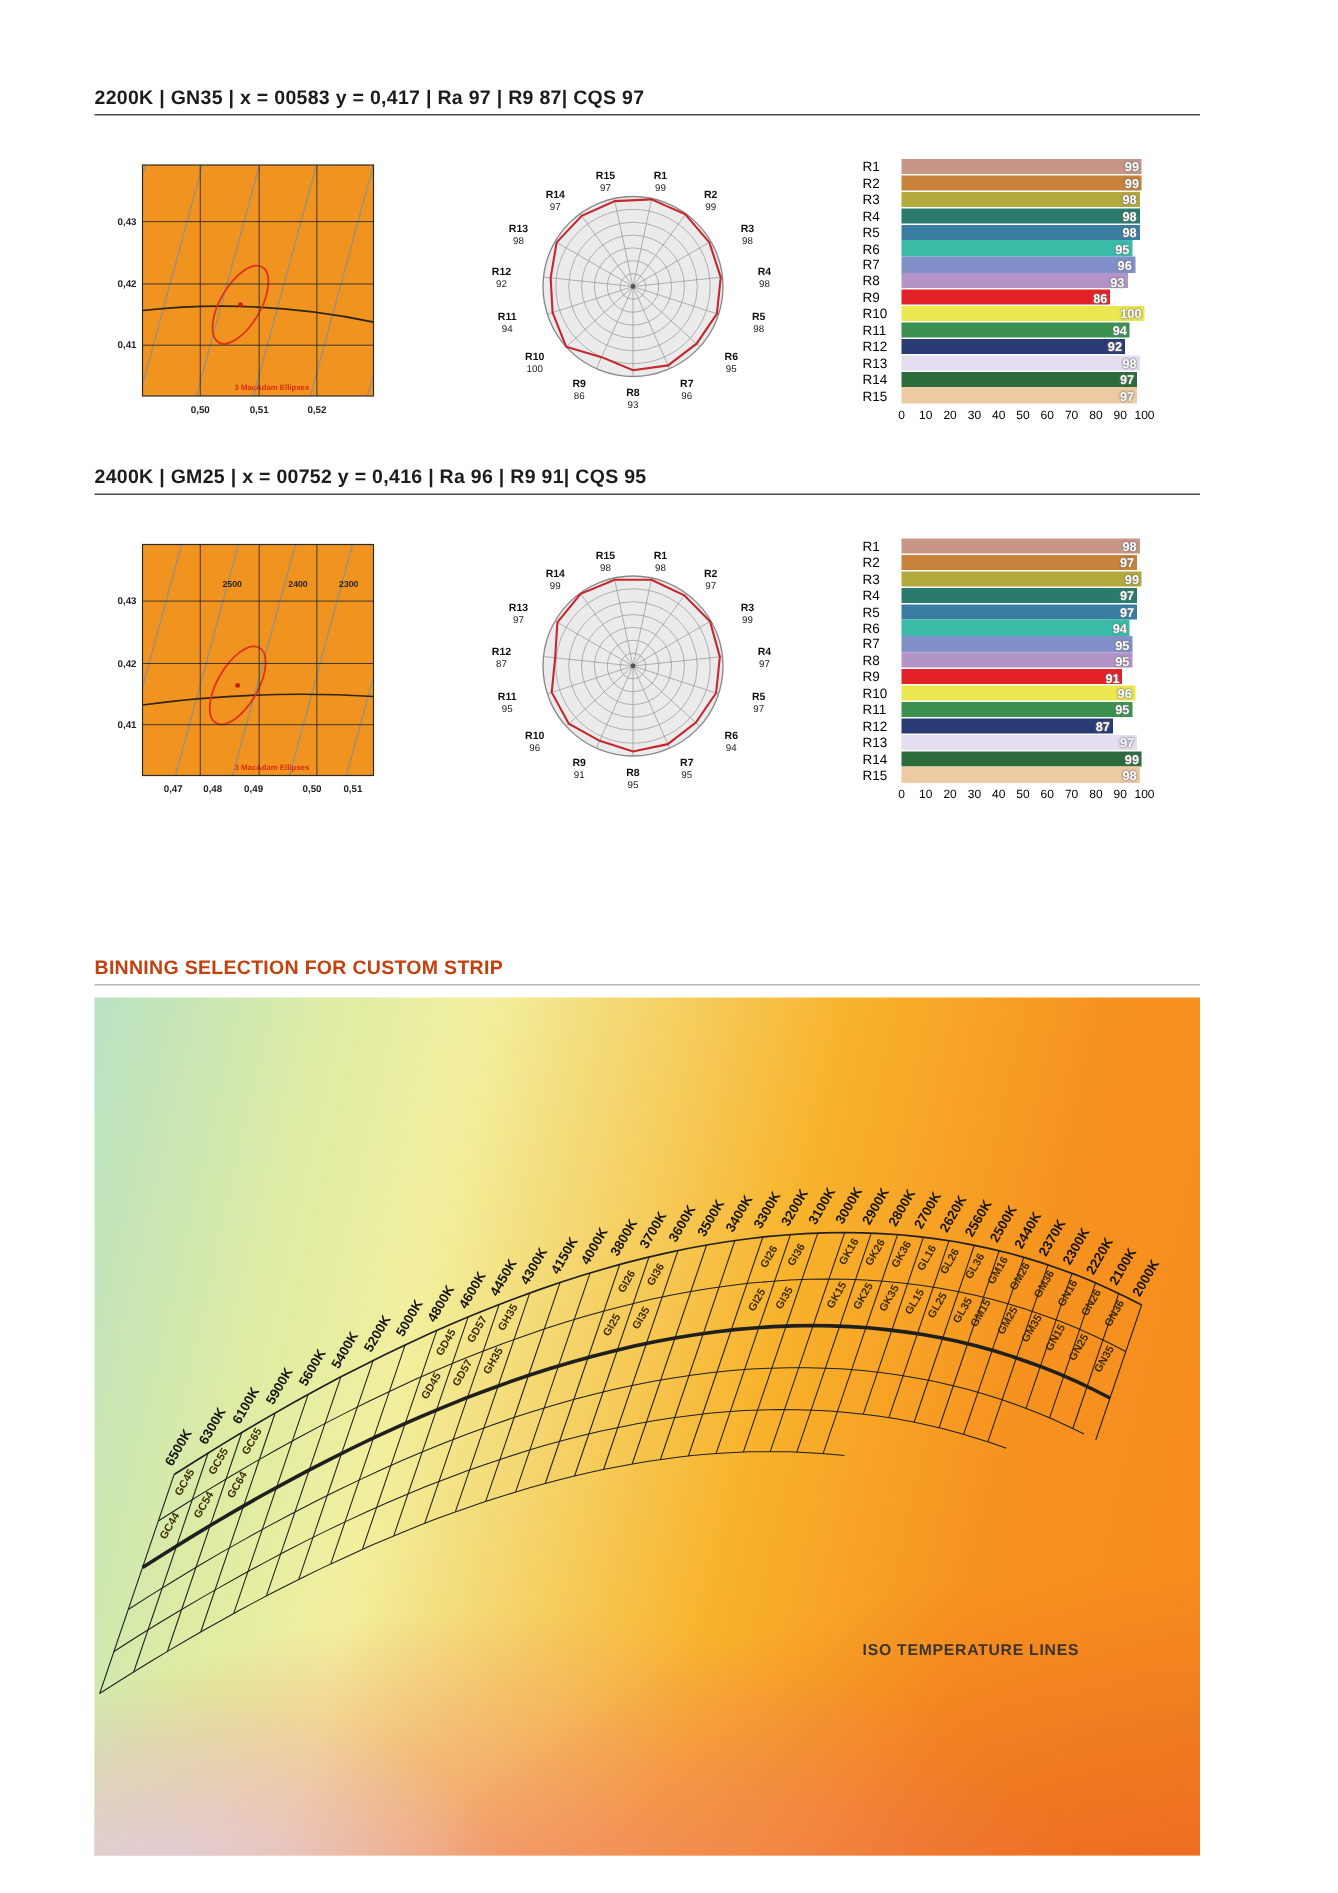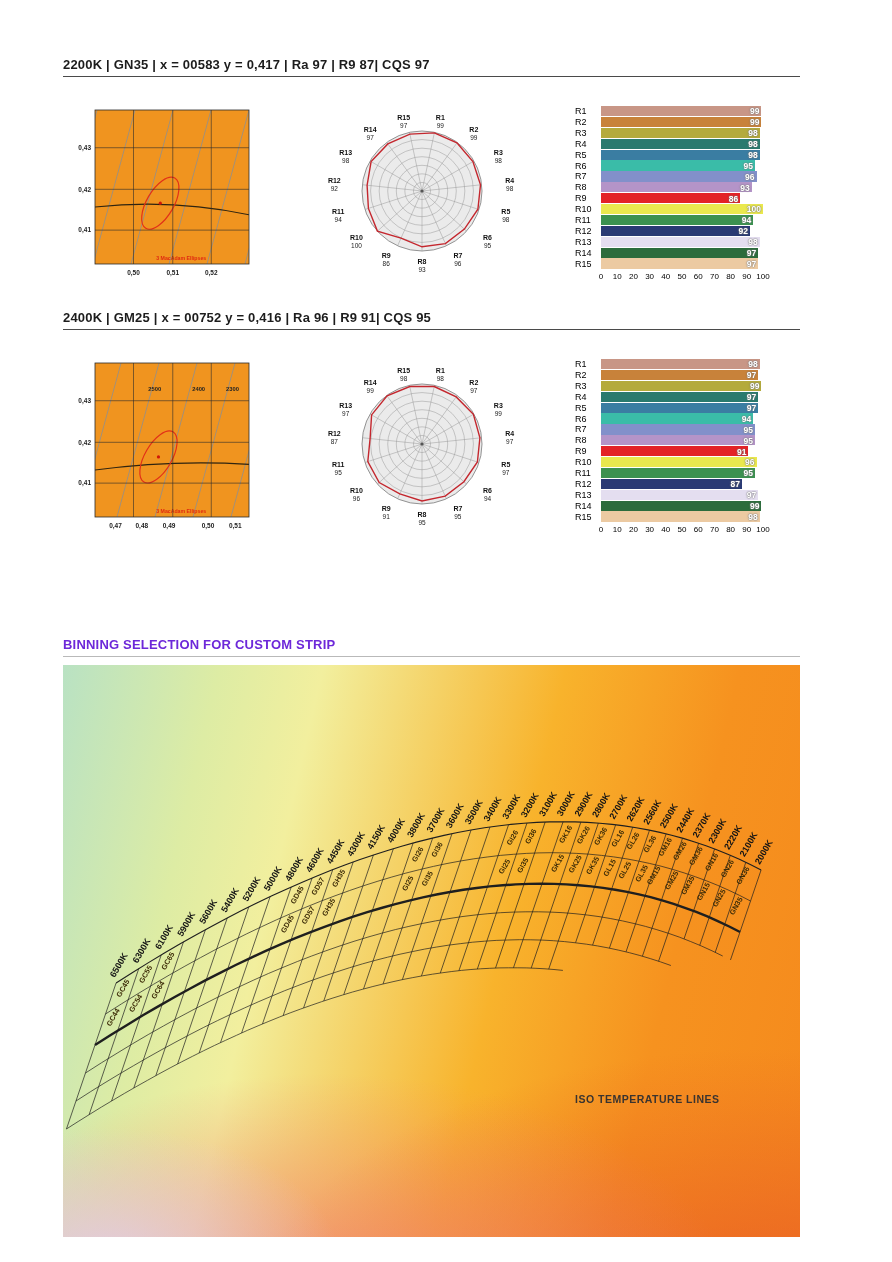--- a/index.html
+++ b/index.html
@@ -18,21 +18,21 @@
   .bars-wrap{width:204px;margin-left:54px;margin-top:6px;}
   .bar-row{display:flex;align-items:center;height:10.9px;}
   .bar-label{width:26px;font-size:9px;line-height:10px;color:#000;}
   .bar-track{position:relative;width:162px;height:10.3px;}
   .bar-fill{position:absolute;left:0;top:0;height:100%;}
   .bar-val{position:absolute;top:0.5px;font-size:8.5px;font-weight:700;color:#fff;
            text-shadow:0 0 1.5px #777,0 0 1.5px #777;white-space:nowrap;}
   .bar-axis{position:relative;height:12px;margin-left:26px;margin-top:3px;width:162px;}
   .bar-axis span{position:absolute;top:0;font-size:8px;color:#000;transform:translateX(-50%);}
   .binning-section{margin-top:100px;}
-  .binning-title{margin:0;font-size:13px;font-weight:700;letter-spacing:.2px;color:#6d28d9;line-height:15px;}
+  .binning-title{margin:0;font-size:13px;font-weight:700;letter-spacing:.2px;color:#c2410c;line-height:15px;}
   .binning-rule{border-top:1px solid #b9b9b9;margin-top:4px;}
   .binning-box{position:relative;margin-top:8px;width:737px;height:572px;
     background:
       radial-gradient(75% 55% at 6% 104%, rgba(226,205,228,0.95) 0%, rgba(226,205,228,0) 42%),
       radial-gradient(95% 70% at 36% 112%, rgba(241,132,116,0.9) 0%, rgba(241,132,116,0) 58%),
       radial-gradient(120% 85% at 96% 118%, rgba(231,86,38,0.85) 0%, rgba(231,86,38,0) 60%),
       linear-gradient(103deg,#b9e2c3 0%,#ddeca4 18%,#f2ef9e 30%,#f8b32c 58%,#f6921f 78%,#f58a1d 100%);}
   .binning-svg{position:absolute;left:0;top:0;width:737px;height:572px;}
 </style>
 </head>

